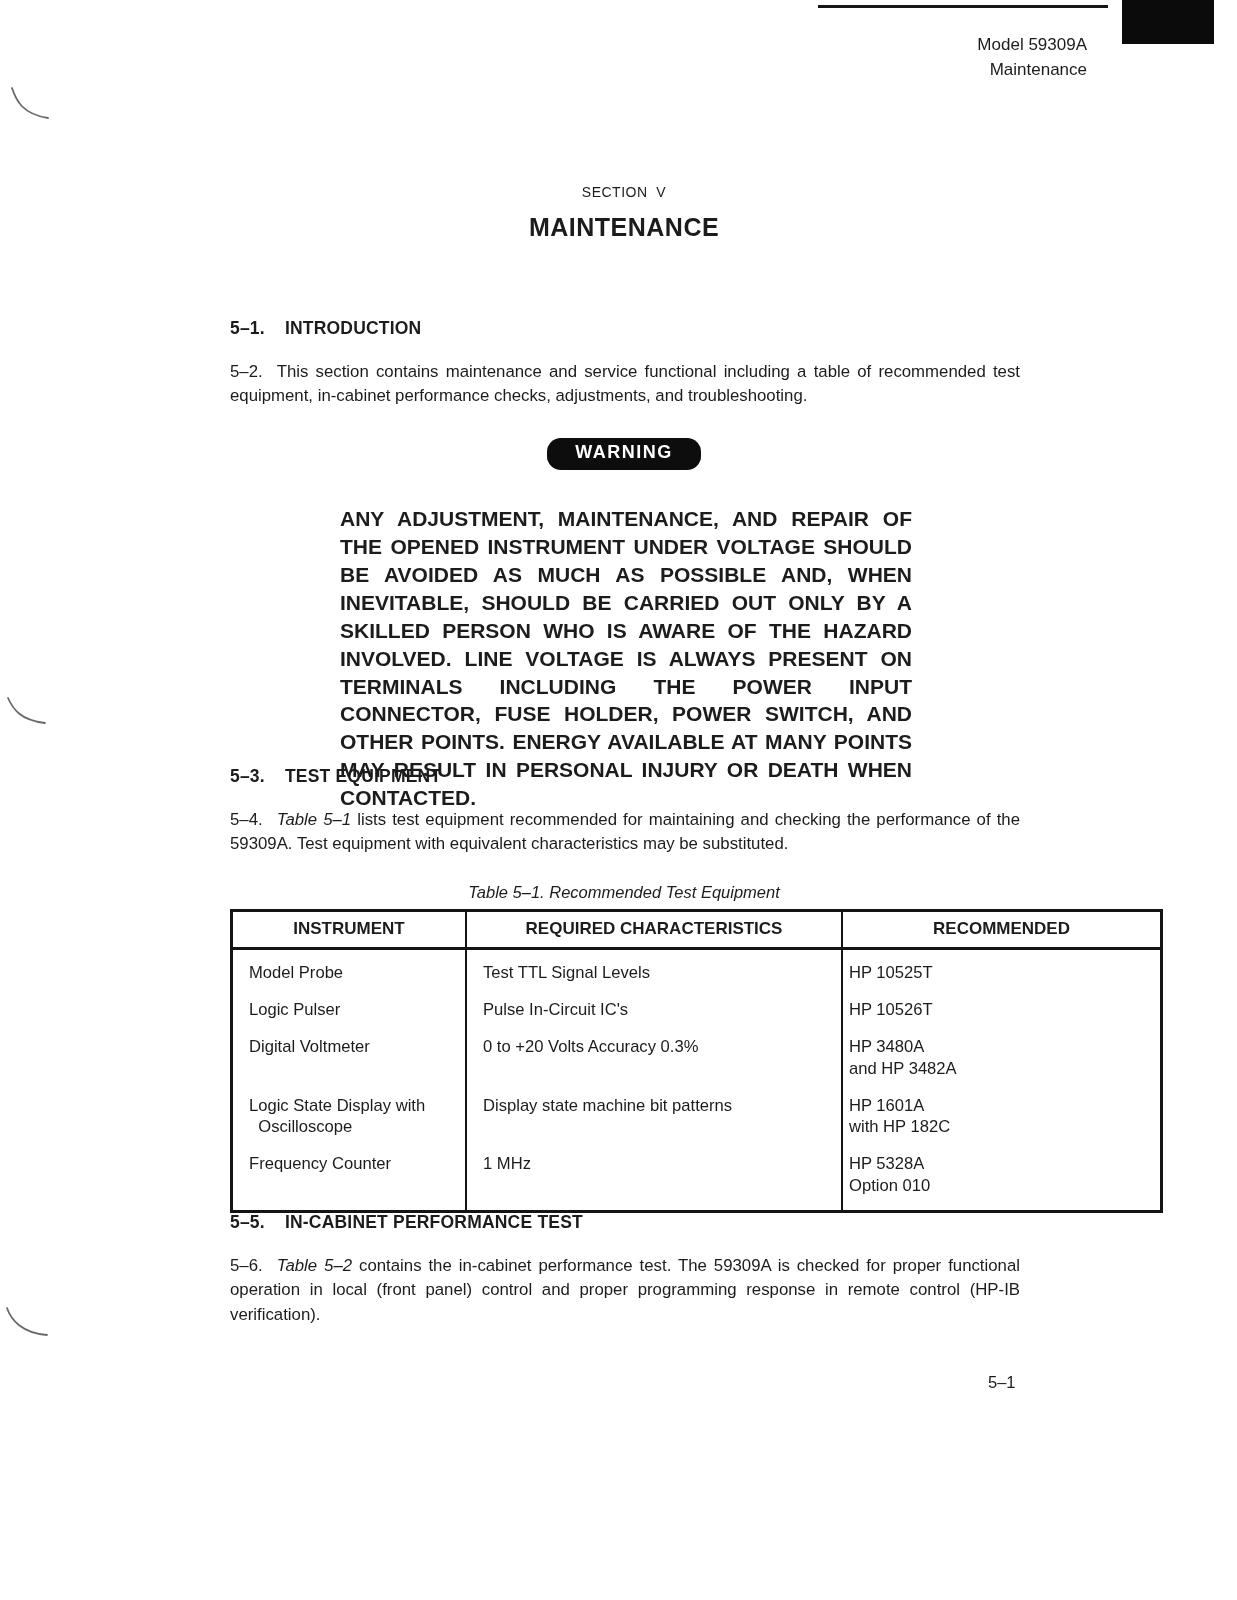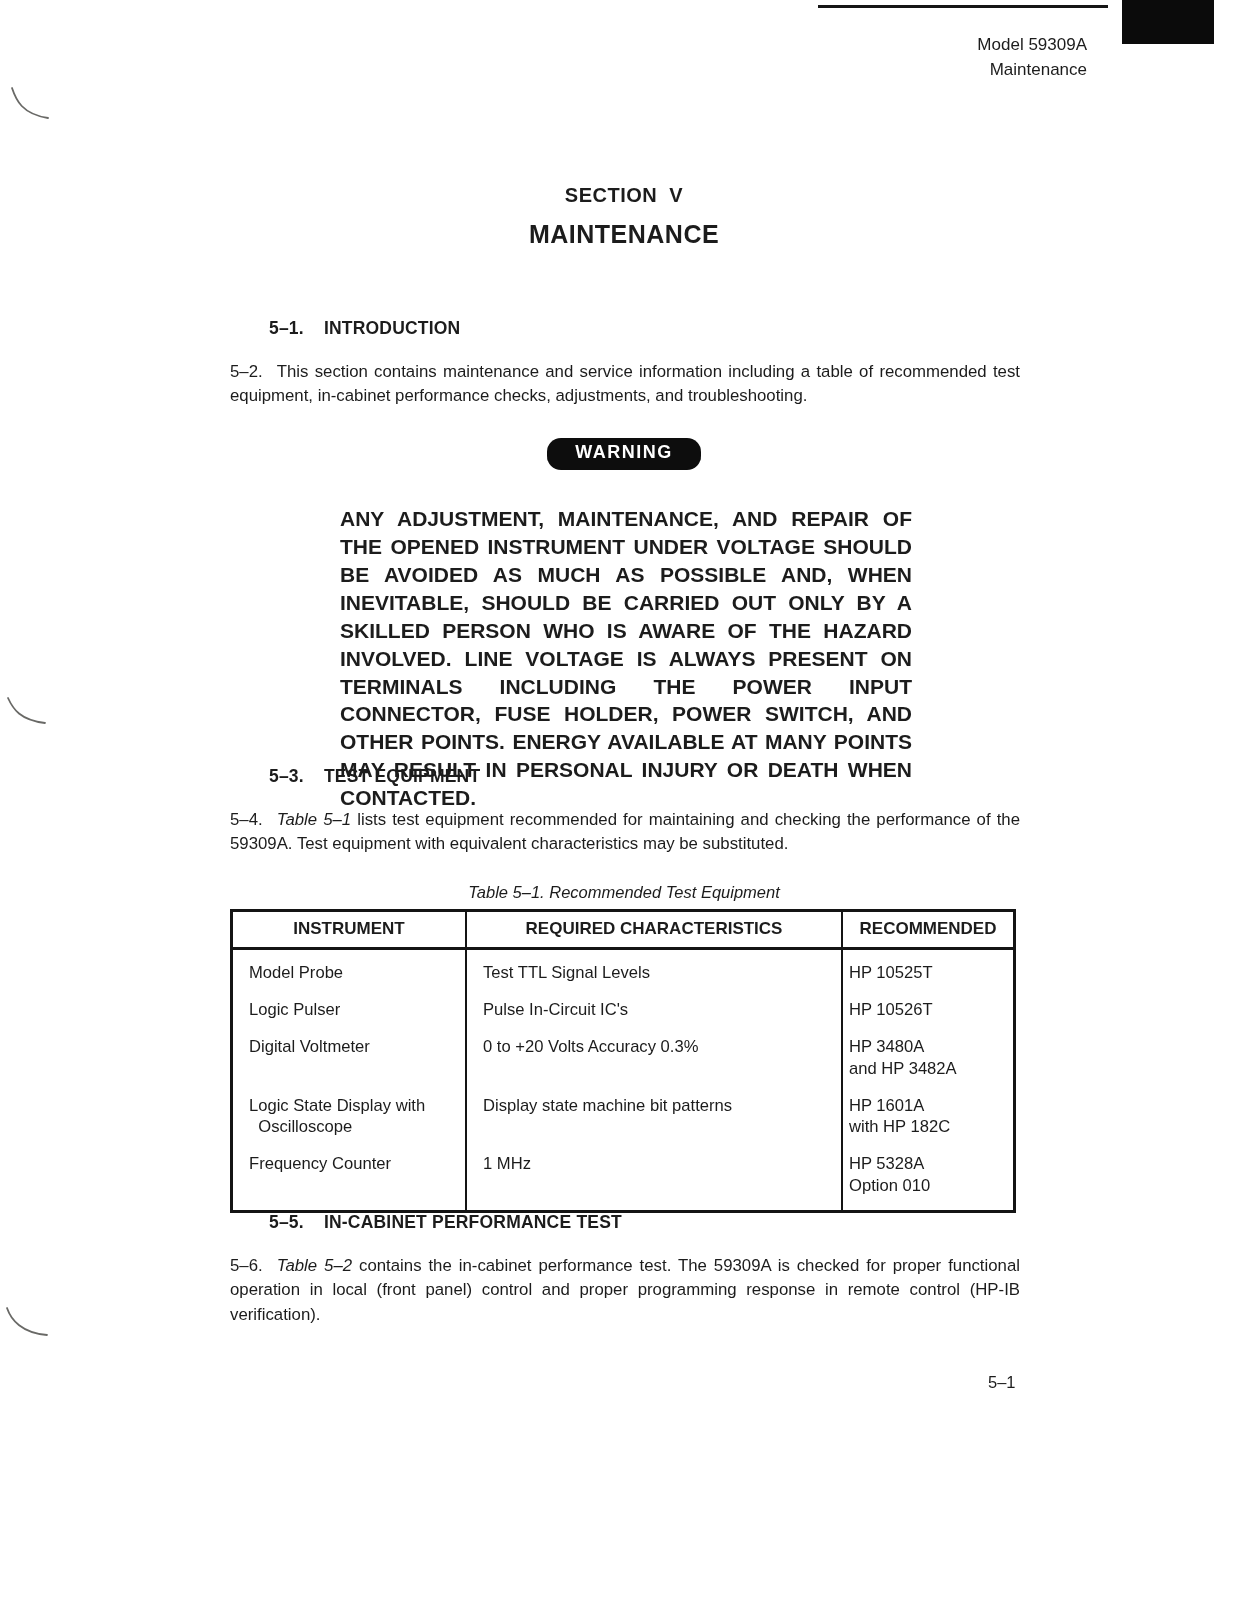--- a/index.html
+++ b/index.html
@@ -35,34 +35,34 @@
     font-size: 17px;
     line-height: 1.45;
   }
 
   
   #title-block {
     left: 230px; top: 184px; width: 788px;
     text-align: center;
   }
   #title-line1 {
-    font-size: 20px; font-weight: bold; letter-spacing: 0.5px;
+    font-size: 14px; font-weight: normal; letter-spacing: 0.5px;
   }
   #title-line2 {
     font-size: 25px; font-weight: bold; letter-spacing: 0.5px;
     margin-top: 13px;
   }
 
   
   .sec-heading {
     font-size: 17.5px;
     font-weight: bold;
     letter-spacing: 0.2px;
   }
-  .sec-heading .hnum { margin-right: 20px; margin-left: 39px; }
+  .sec-heading .hnum { margin-right: 20px; }
 
   
   .para {
     width: 790px;
     font-size: 16.8px;
     line-height: 1.45;
     text-align: justify;
   }
   .para .pnum { margin-right: 14px; }
   .ital { font-style: italic; }
@@ -96,21 +96,21 @@
     left: 230px; top: 883px; width: 788px;
     text-align: center;
     font-style: italic;
     font-size: 16.5px;
   }
   #equip-table {
     left: 230px; top: 909px;
   }
   table {
     border-collapse: collapse;
-    width: 786px;
+    width: 933px;
     border: 3px solid #141414;
   }
   th {
     font-size: 17px;
     font-weight: bold;
     text-align: center;
     padding: 7px 4px 8px;
     border-bottom: 3px solid #141414;
   }
   td {
@@ -162,21 +162,21 @@
 
 <div class="abs" id="title-block">
   <div id="title-line1">SECTION&nbsp;&nbsp;V</div>
   <div id="title-line2">MAINTENANCE</div>
 </div>
 
 <div class="abs sec-heading" style="left:230px; top:318px;">
   <span class="hnum">5–1.</span><span>INTRODUCTION</span>
 </div>
 <div class="abs para" style="left:230px; top:360px;">
-  <span class="pnum">5–2.</span><span>This section contains maintenance and service information including a table of recommended test equipment, in-cabinet performance checks, adjustments, and troubleshooting.</span>
+  <span class="pnum">5–2.</span><span>This section contains maintenance and service functional including a table of recommended test equipment, in-cabinet performance checks, adjustments, and troubleshooting.</span>
 </div>
 
 <div class="abs" id="warning-badge-row">
   <span id="warning-badge">WARNING</span>
 </div>
 <div class="abs" id="warning-body">ANY ADJUSTMENT, MAINTENANCE, AND REPAIR OF THE OPENED INSTRUMENT UNDER VOLTAGE SHOULD BE AVOIDED AS MUCH AS POSSIBLE AND, WHEN INEVITABLE, SHOULD BE CARRIED OUT ONLY BY A SKILLED PERSON WHO IS AWARE OF THE HAZARD INVOLVED. LINE VOLTAGE IS ALWAYS PRESENT ON TERMINALS INCLUDING THE POWER INPUT CONNECTOR, FUSE HOLDER, POWER SWITCH, AND OTHER POINTS. ENERGY AVAILABLE AT MANY POINTS MAY RESULT IN PERSONAL INJURY OR DEATH WHEN CONTACTED.</div>
 
 <div class="abs sec-heading" style="left:230px; top:766px;">
   <span class="hnum">5–3.</span><span>TEST EQUIPMENT</span>
 </div>

